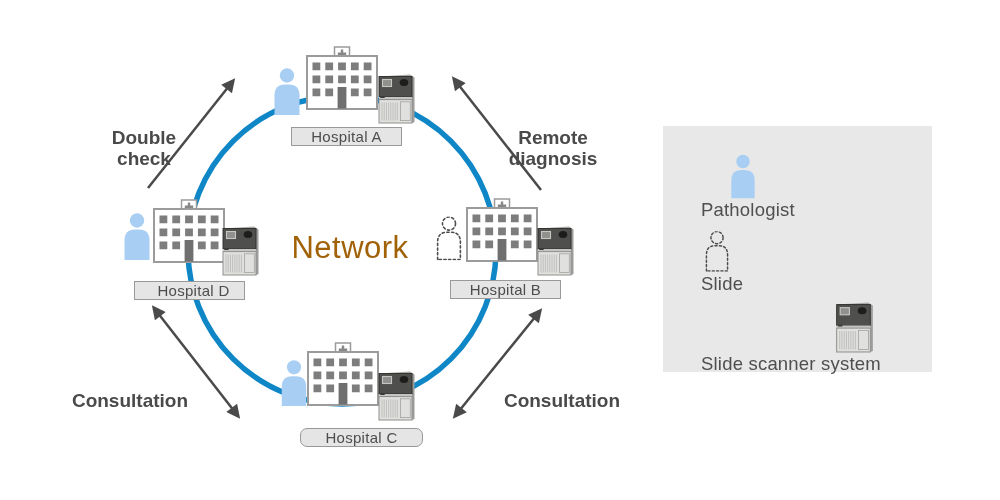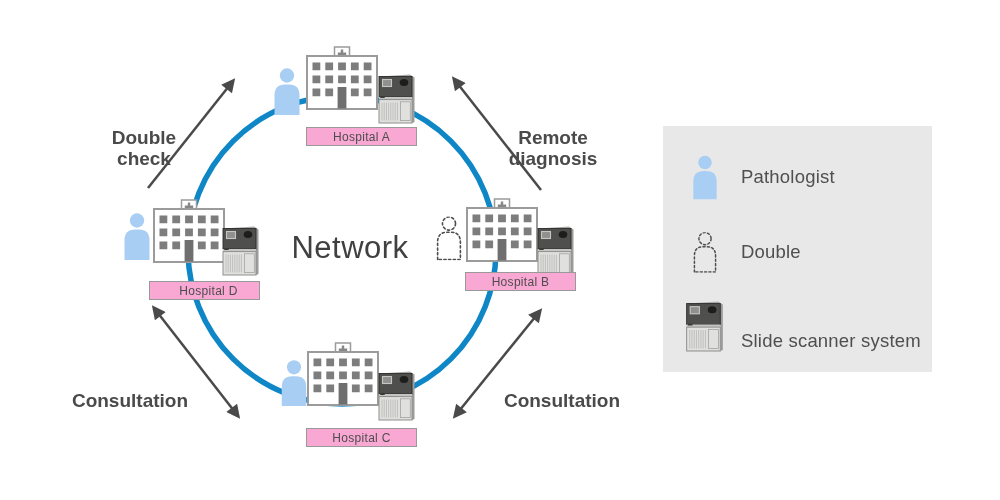--- a/index.html
+++ b/index.html
@@ -10,37 +10,37 @@
   .underlay { position:absolute; left:0; top:0; width:1000px; height:500px; z-index:0; }
   .ring { fill:none; stroke:var(--network-ring,#0F87C7); stroke-width:5.5; }
   .arrow { stroke:var(--arrow-gray,#4A4A4A); stroke-width:2.5; fill:none; }
   .arrowhead { fill:var(--arrow-gray,#4A4A4A); }
 
   .piece { position:absolute; z-index:2; }
   .person-blue { color:var(--pathologist-blue,#A9CEF3); }
 
   .hospital-label {
     position:absolute; z-index:3; box-sizing:border-box;
-    background:#f9a8d4; border:1px solid var(--label-border,#999999);
-    color:var(--text-gray,#4D4D4D); font-size:12px; letter-spacing:0.3px;
-    display:flex; align-items:center; justify-content:center;margin-left:15px;
+    background:#e5e5e5; border:1px solid var(--label-border,#999999);
+    color:var(--text-gray,#4D4D4D); font-size:15px; letter-spacing:0.3px;
+    display:flex; align-items:center; justify-content:center;
   }
   .flow-label {
     position:absolute; z-index:3; text-align:center;
     color:var(--arrow-gray,#4A4A4A); font-weight:bold; font-size:19px; line-height:1.12;margin-top:28px;
   }
   .network-label {
     position:absolute; z-index:1; text-align:center;
-    color:#404040; font-size:31px; letter-spacing:0.5px; font-weight:400;
+    color:#a16207; font-size:31px; letter-spacing:0.5px; font-weight:400;
   }
   .legend {
     position:absolute; left:663px; top:126px; width:269px; height:246px;
     background:var(--legend-bg,#E8E8E8); z-index:2;
   }
-  .legend-row { position:absolute; left:16px; display:flex; align-items:center; }
+  .legend-row { position:absolute; left:28px; display:flex; align-items:center;flex-direction:column; }
   .legend-icon-box { width:52px; display:flex; align-items:center; justify-content:center; }
   .legend-label { margin-left:10px; color:#4f4f4f; font-size:18.5px; letter-spacing:0.2px; }
 </style>
 </head>
 <body>
 
 <div class="canvas">
 
   <svg class="underlay" viewBox="0 0 1000 500">
     <defs>
@@ -118,32 +118,32 @@
 
   <svg class="piece" style="left:435px; top:216px; width:28px; height:45px;" viewBox="0 0 30 47">
       <use href="#sym-absent"></use>
     </svg>
   <svg class="piece" style="left:466px; top:198px; width:72px; height:64px;" viewBox="0 0 72 64">
       <use href="#sym-building"></use>
     </svg>
   <svg class="piece" style="left:536px; top:224px; width:40px; height:52px;" viewBox="0 0 40 52">
       <use href="#sym-scanner"></use>
     </svg>
-  <div class="hospital-label" style="left:450px; top:272px; width:111px; height:19px;">Hospital B</div>
+  <div class="hospital-label" style="left:450px; top:280px; width:111px; height:19px;">Hospital B</div>
 
   <svg class="piece person-blue" style="left:279px; top:360px; width:30px; height:46px;" viewBox="0 0 30 47">
       <use href="#sym-person"></use>
     </svg>
   <svg class="piece" style="left:307px; top:342px; width:72px; height:64px;" viewBox="0 0 72 64">
       <use href="#sym-building"></use>
     </svg>
   <svg class="piece" style="left:377px; top:369px; width:40px; height:52px;" viewBox="0 0 40 52">
       <use href="#sym-scanner"></use>
     </svg>
-  <div class="hospital-label" style="left:291px; top:428px; width:111px; height:19px;">Hospital C</div>
+  <div class="hospital-label" style="left:300px; top:428px; width:123px; height:19px;border-radius:7px;">Hospital C</div>
 
   <svg class="piece person-blue" style="left:122px; top:213px; width:30px; height:47px;" viewBox="0 0 30 47">
       <use href="#sym-person"></use>
     </svg>
   <svg class="piece" style="left:153px; top:199px; width:72px; height:64px;" viewBox="0 0 72 64">
       <use href="#sym-building"></use>
     </svg>
   <svg class="piece" style="left:221px; top:224px; width:40px; height:52px;" viewBox="0 0 40 52">
       <use href="#sym-scanner"></use>
     </svg>
@@ -157,21 +157,21 @@
           </svg>
       </div>
       <span class="legend-label">Pathologist</span>
     </div>
     <div class="legend-row" style="top:104px; height:44px;">
       <div class="legend-icon-box">
         <svg style="width:26px; height:43px;" viewBox="0 0 30 47">
             <use href="#sym-absent"></use>
           </svg>
       </div>
-      <span class="legend-label">Double</span>
+      <span class="legend-label">Slide</span>
     </div>
     <div class="legend-row" style="top:174px; height:52px;align-items:flex-end;">
       <div class="legend-icon-box">
         <svg style="width:42px; height:53px;" viewBox="0 0 40 52">
             <use href="#sym-scanner"></use>
           </svg>
       </div>
       <span class="legend-label">Slide scanner system</span>
     </div>
   </div>

